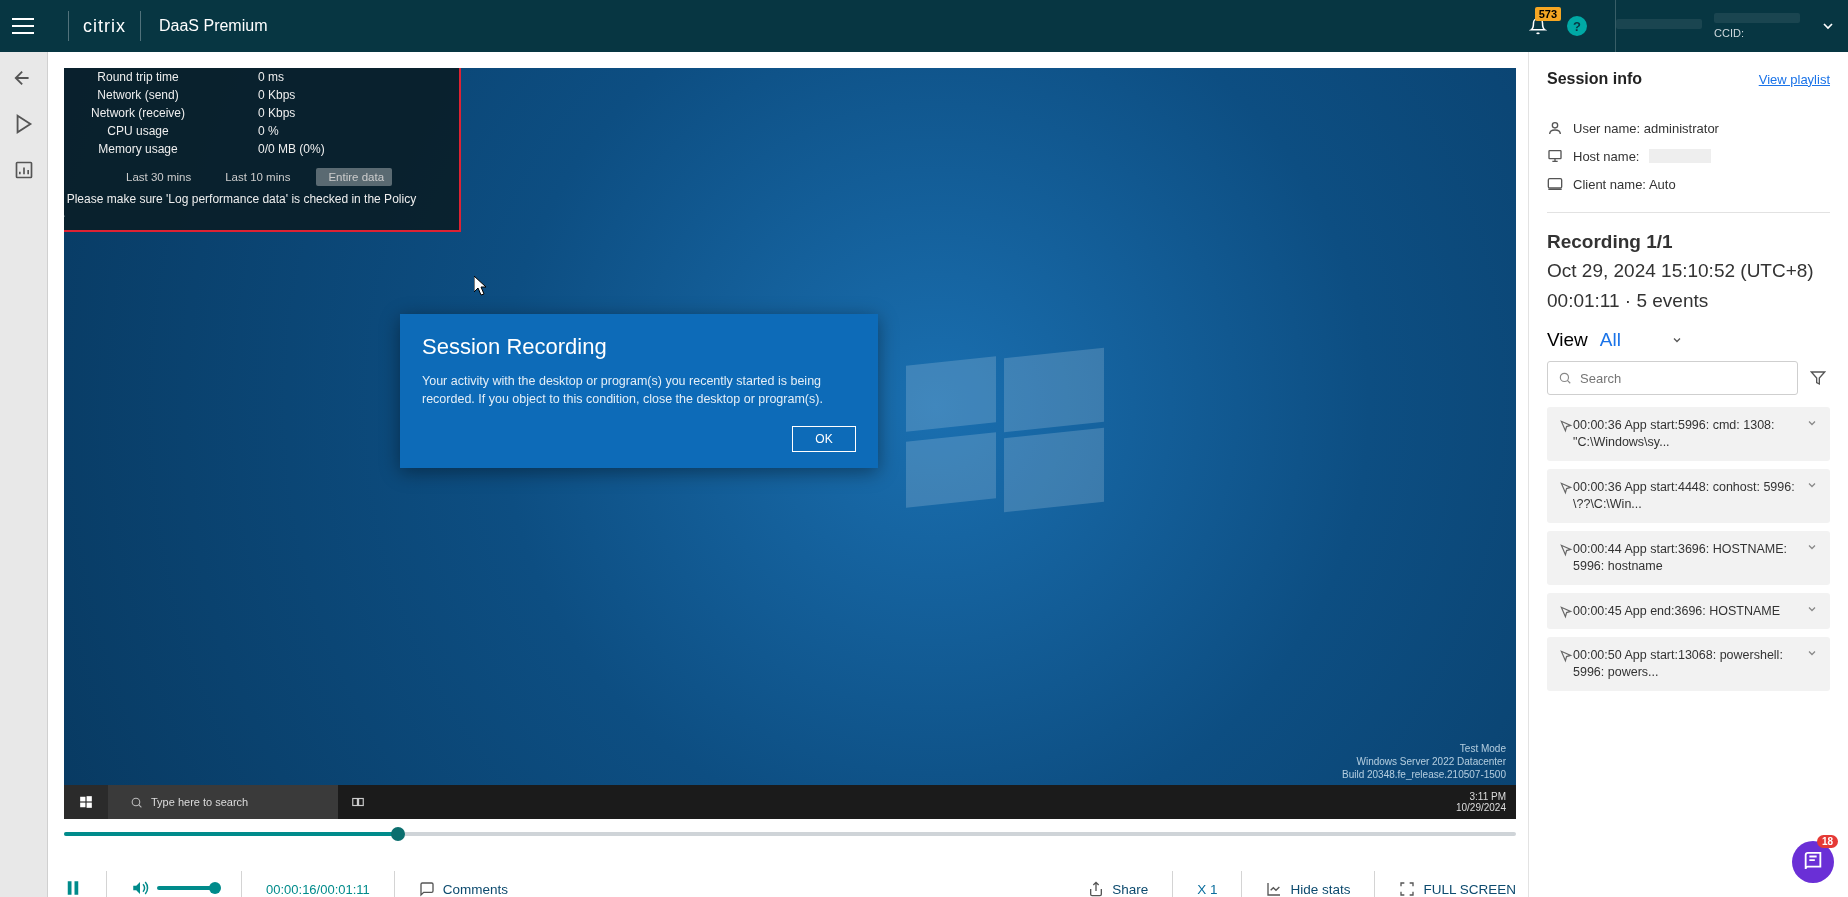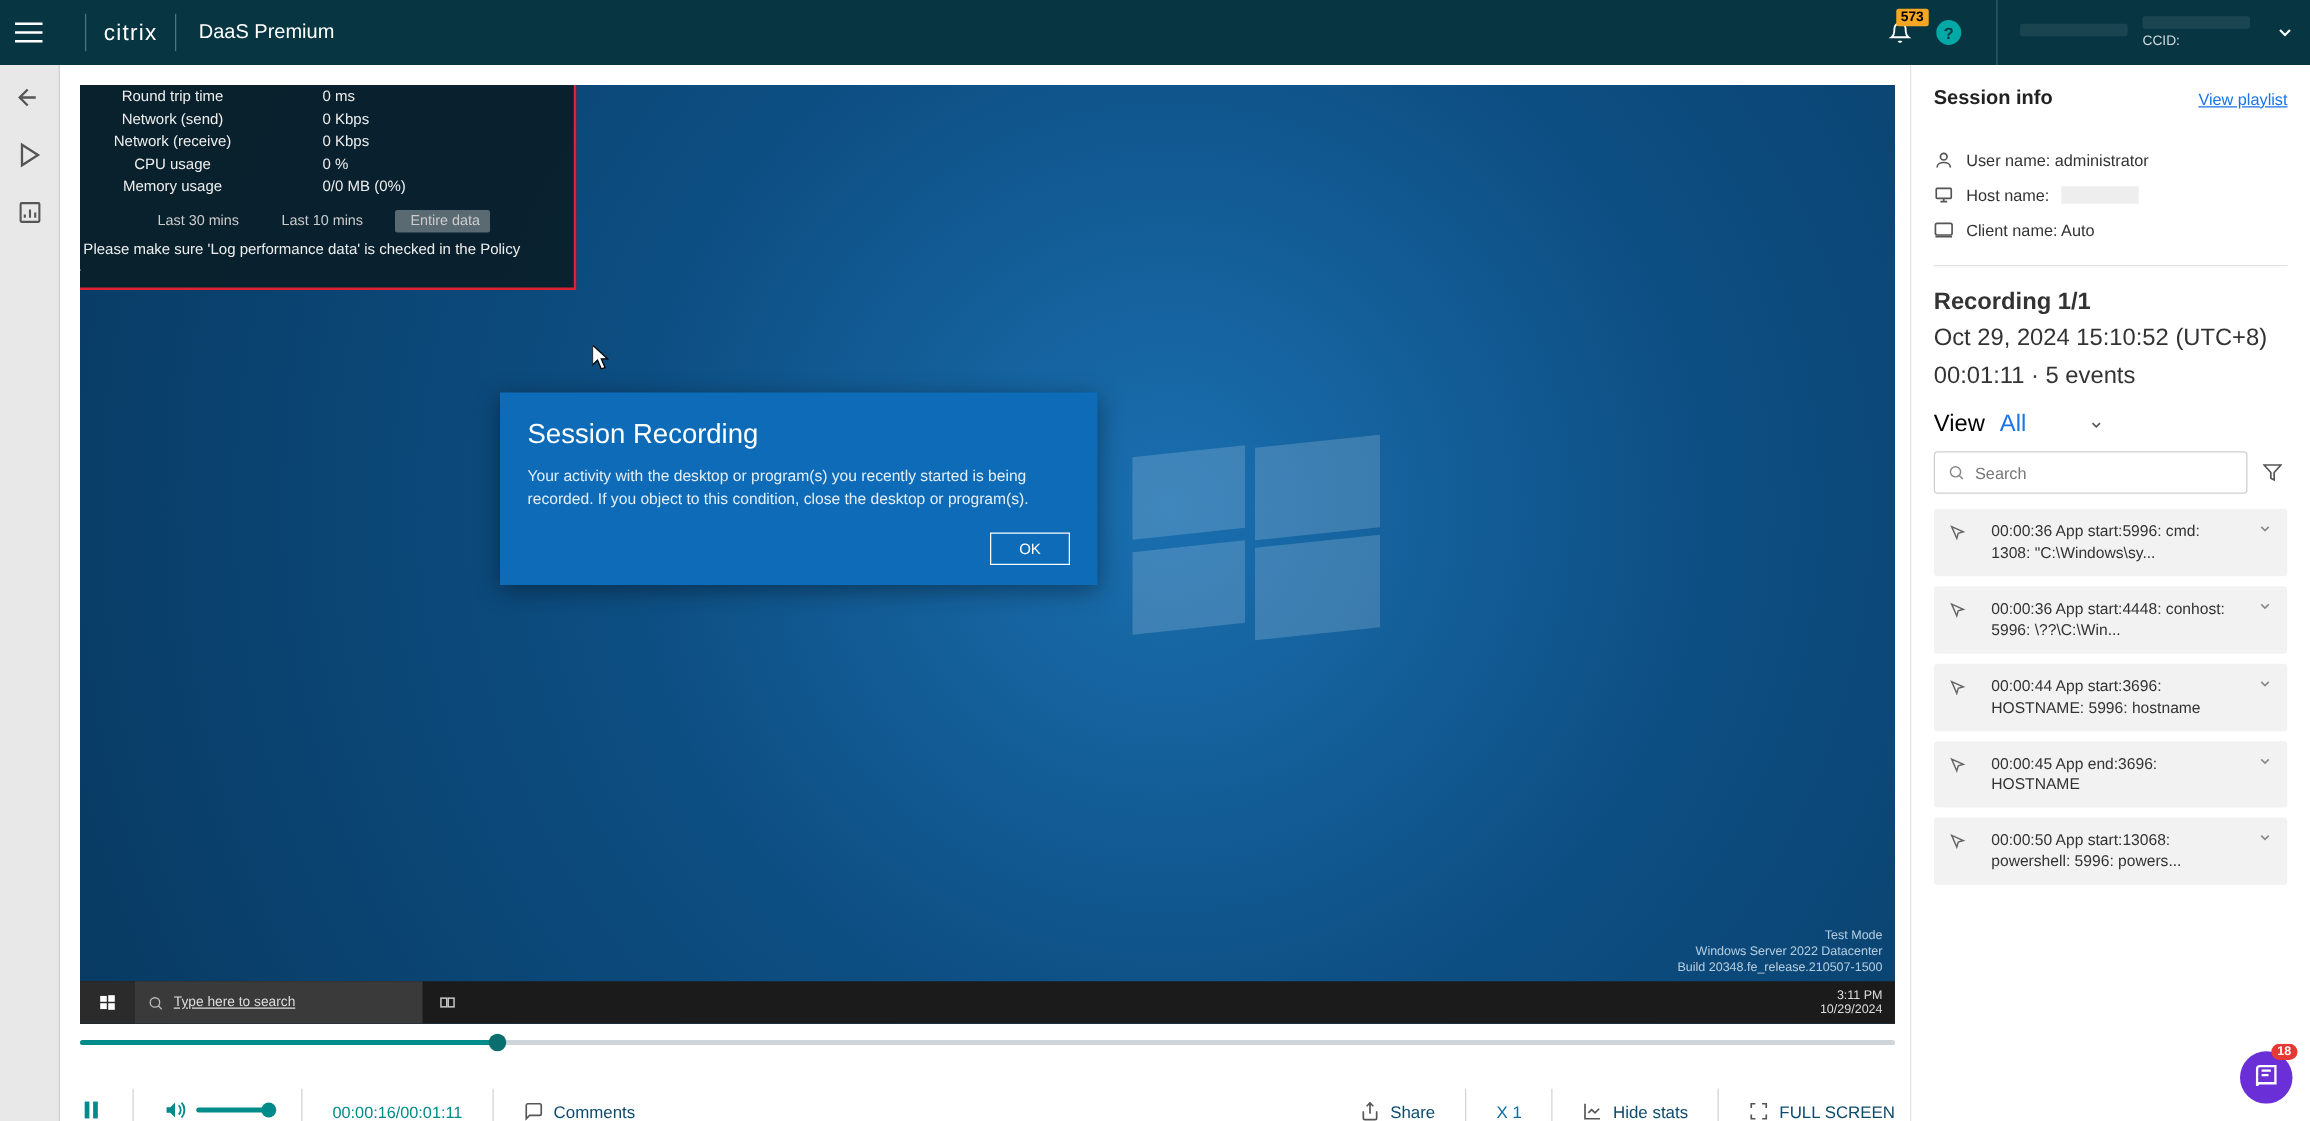--- a/index.html
+++ b/index.html
@@ -10,21 +10,21 @@
 .hamburger { width: 24px; height: 24px; cursor: pointer; margin-right: 18px; display:flex; flex-direction:column; justify-content:center; gap:5px;}
 .hamburger span { display:block; height:2px; background:#fff; width:22px;}
 .header-sep { width:1px; height:30px; background:rgba(255,255,255,0.3); margin: 0 14px;}
 .brand { font-size:18px; letter-spacing:1px; }
 .brand b { font-weight:400;}
 .product { font-size:16px; margin-left:4px;}
 .header-spacer { flex:1; }
 .bell-wrap { position:relative; margin-right:20px; cursor:pointer;}
 .bell-badge { position:absolute; top:-10px; right:-14px; background:#f5a623; color:#000; font-size:11px; padding:1px 4px; border-radius:2px; font-weight:600;}
 .help-icon { width:20px; height:20px; border-radius:50%; background:#00a9a5; color:#073642; display:flex; align-items:center; justify-content:center; font-size:13px; font-weight:700; margin-right:28px; cursor:pointer;}
-.user-area { display:flex; align-items:center; gap:8px; padding-left:18px; border-left:1px solid rgba(255,255,255,0.2); height:100%;}
+.user-area { display:flex; align-items:center; gap:8px; border-left:1px solid rgba(255,255,255,0.2); height:100%;}
 .user-col { display:flex; flex-direction:column; align-items:flex-start; font-size:11px; color:#cfd8dc; min-width:90px;}
 .user-col .blank { background:rgba(255,255,255,0.08); width:86px; height:10px; border-radius:2px; margin-bottom:4px;}
 .chevd { margin-left:8px; cursor:pointer;}
 
 
 .main { display:flex; height:calc(100% - 52px); }
 
 
 .left-rail { width:48px; background:#e8e8e8; display:flex; flex-direction:column; align-items:center; padding-top:12px; gap:18px; border-right:1px solid #d0d0d0;}
 .rail-btn { width:28px; height:28px; display:flex; align-items:center; justify-content:center; cursor:pointer; color:#434343;}
@@ -36,21 +36,21 @@
 .win-logo { position:absolute; left:58%; top:38%; width:200px; height:160px; opacity:0.28; }
 .win-logo .pane { position:absolute; background:rgba(255,255,255,0.6); }
 .p1{left:0;top:8px;width:90px;height:66px;transform:skewY(-6deg);}
 .p2{left:98px;top:0;width:100px;height:74px;transform:skewY(-6deg);}
 .p3{left:0;top:84px;width:90px;height:66px;transform:skewY(-6deg);}
 .p4{left:98px;top:80px;width:100px;height:74px;transform:skewY(-6deg);}
 .cursor-arrow { position:absolute; left:410px; top:208px; color:#fff; font-size:16px;}
 .watermark { position:absolute; right:10px; bottom:38px; text-align:right; color:#cfe3f0; font-size:10px; line-height:1.3; opacity:0.85;}
 .taskbar { position:absolute; left:0; right:0; bottom:0; height:34px; background:#1b1b1b; display:flex; align-items:center; color:#ddd; font-size:11px;}
 .taskbar .start { width:44px; height:100%; background:#2b2b2b; display:flex; align-items:center; justify-content:center;}
-.taskbar .search { width:230px; height:100%; background:#3a3a3a; display:flex; align-items:center; padding:0 10px; gap:8px;text-decoration:underline;}
+.taskbar .search { width:230px; height:100%; background:#3a3a3a; display:flex; align-items:center; padding:0 22px; gap:8px;}
 .taskbar .tray { margin-left:auto; padding:0 10px; text-align:right; font-size:10px; line-height:1.1;}
 
 
 .dialog { position:absolute; left:336px; top:246px; width:478px; background:#0d6bb8; color:#fff; padding:20px 22px 16px 22px; box-shadow:0 4px 18px rgba(0,0,0,0.4);}
 .dialog h2 { font-size:22px; font-weight:400; margin-bottom:12px;}
 .dialog p { font-size:12.5px; line-height:1.45; color:#e3eef7;}
 .dialog .ok { margin-top:18px; margin-left:auto; display:block; width:64px; height:26px; border:1px solid #fff; background:transparent; color:#fff; font-size:12px; cursor:pointer;}
 
 
 .stats-overlay { position:absolute; left:-58px; top:-8px; width:455px; border:2px solid #d23; background:rgba(10,30,40,0.92); color:#eee; font-size:12px; padding:6px 10px 10px 10px; z-index:5;}
@@ -87,21 +87,21 @@
 .info-row .redact { background:#eee; width:62px; height:14px; display:inline-block;}
 .divider { height:1px; background:#e2e2e2; margin:14px 0;}
 .rec-meta { font-size:19px; color:#333; line-height:1.55;}
 .view-row { display:flex; align-items:center; gap:12px; margin:14px 0 10px 0; font-size:19px;}
 .view-row .all { color:#1a73e8; cursor:pointer; display:flex; align-items:center; gap:50px;}
 .search-row { display:flex; gap:8px; margin-bottom:12px;}
 .search-box { flex:1; height:32px; border:1px solid #cfcfcf; border-radius:3px; display:flex; align-items:center; padding:16px 10px; gap:8px; color:#888;}
 .search-box input { border:none; outline:none; flex:1; font-size:13px; background:transparent;}
 .filter-btn { width:24px; display:flex; align-items:center; justify-content:center; cursor:pointer; color:#555;}
 .events { display:flex; flex-direction:column; gap:8px; overflow-y:auto;}
-.event { background:#f2f2f2; border-radius:3px; padding:10px 12px; display:flex; align-items:flex-start; gap:20px; font-size:12.5px; color:#333; cursor:pointer;}
+.event { background:#f2f2f2; border-radius:3px; padding:10px 12px; display:flex; align-items:flex-start; gap:0; font-size:12.5px; color:#333; cursor:pointer;}
 .event .eicon { flex-shrink:0; margin-top:2px; color:#666;}
 .event .etxt { flex:1; line-height:1.35;}
 .event .chev { color:#888; flex-shrink:0;}
 
 
 .float-help { position:fixed; right:14px; bottom:14px; width:42px; height:42px; border-radius:50%; background:#6a2fd6; display:flex; align-items:center; justify-content:center; color:#fff; cursor:pointer;}
 .float-help .fb { position:absolute; top:-6px; right:-4px; background:#e53935; color:#fff; font-size:10px; border-radius:8px; padding:1px 5px; font-weight:600;}
 
 svg { display:block; }
 </style>

